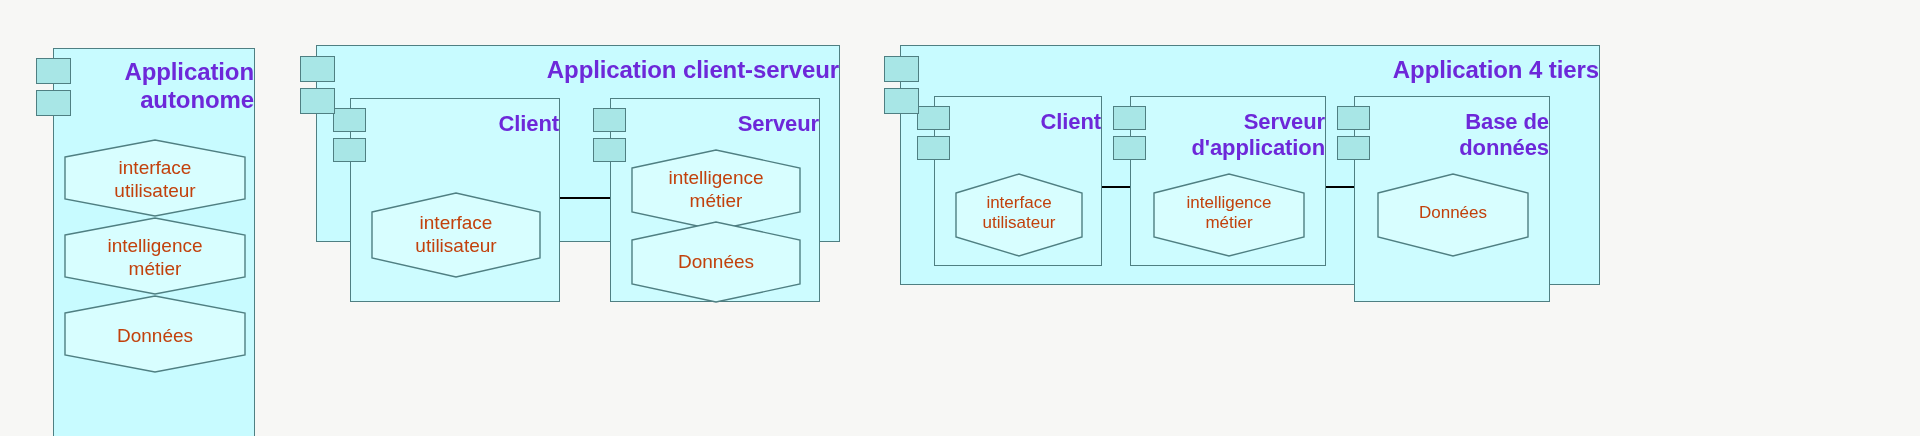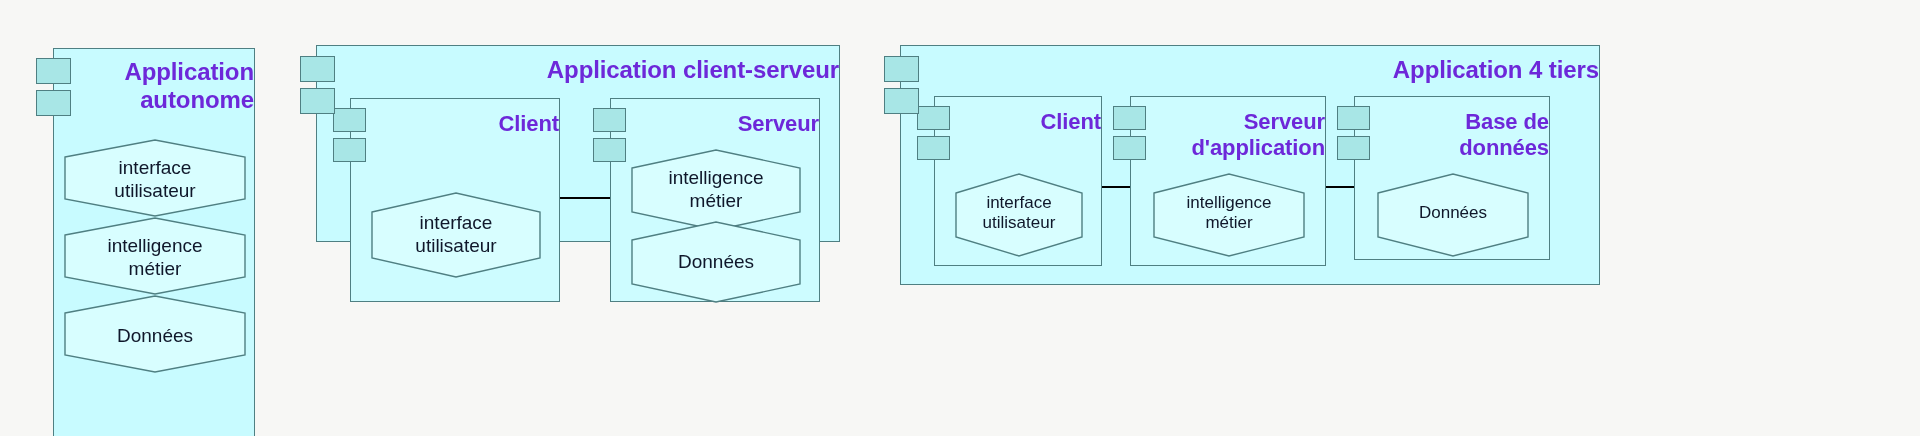--- a/index.html
+++ b/index.html
@@ -50,21 +50,21 @@
   
   .chev{
     position:absolute;
     box-sizing:border-box;
   }
   .chev svg{position:absolute;left:0;top:0;overflow:visible;}
   .chev .lbl{
     position:absolute;
     left:0;right:0;
     text-align:center;
-    color:#0f172a;
+    color:#c2410c;
     line-height:1.2;
     white-space:pre-line;
     pointer-events:none;
   }
 
   
   .conn{
     position:absolute;
     height:0;
     border-top:2px solid #000;
@@ -191,21 +191,21 @@
 métier</div>
     </div>
   </div>
   <div class="uml-icon" style="left:212px;top:60px;">
     <i style="left:0;top:0;width:33px;height:24px;"></i>
     <i style="left:0;top:30px;width:33px;height:24px;"></i>
   </div>
 
   <div class="conn" style="left:425px;top:140px;width:28px;"></div>
 
-  <div class="comp inner" style="left:453px;top:50px;width:196px;height:164px;">
+  <div class="comp inner" style="left:453px;top:50px;width:196px;height:206px;">
     <div class="comp-title" style="top:12px;font-size:22px;">Base de
 données</div>
 
     <div class="chev" style="left:22px;top:76px;width:152px;height:84px;">
       <svg width="152" height="84" viewBox="0 0 152 84">
         <polygon points="1,20 76,1 151,20 151,64 76,83 1,64" fill="#d8feff" stroke="#4f7f82" stroke-width="1.4"></polygon>
       </svg>
       <div class="lbl" style="top:30px;font-size:17px;">Données</div>
     </div>
   </div>

